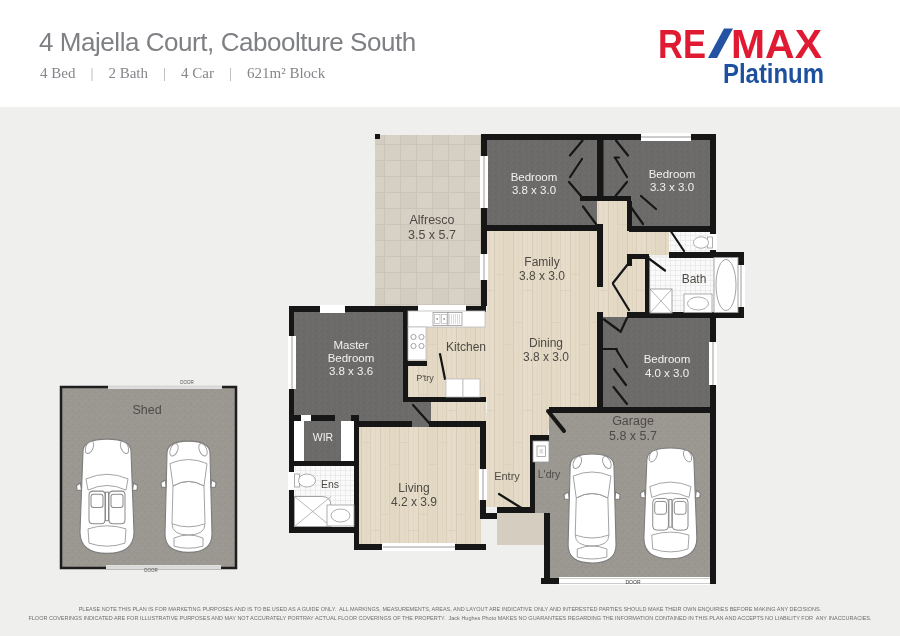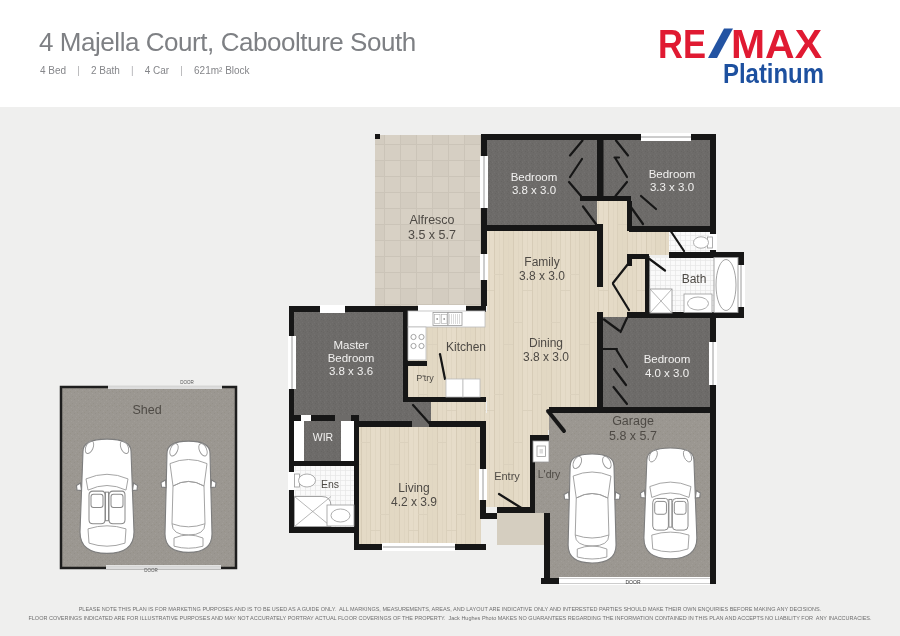--- a/index.html
+++ b/index.html
@@ -6,21 +6,21 @@
   body{width:900px;height:636px;overflow:hidden;font-family:"Liberation Sans",sans-serif;background:#efefee;}
   .abs{position:absolute;}
 </style>
 </head>
 <body>
 
 <div class="abs" style="left:0;top:0;width:900px;height:107px;background:#ffffff;"></div>
 
 <div class="abs" style="left:39px;top:27px;font-size:26px;color:#7e8084;letter-spacing:-0.45px;">4 Majella Court, Caboolture South</div>
 
-<div class="abs" style="left:40px;top:65px;font-size:10px;color:#85868a;">4 Bed&nbsp;&nbsp;&nbsp; <span style="color:#b0b0b3">|</span> &nbsp;&nbsp;&nbsp;2 Bath&nbsp;&nbsp;&nbsp; <span style="color:#b0b0b3">|</span> &nbsp;&nbsp;&nbsp;4 Car&nbsp;&nbsp;&nbsp; <span style="color:#b0b0b3">|</span> &nbsp;&nbsp;&nbsp;621m² Block</div>
+<div class="abs" style="left:40px;top:65px;font-size:15px;color:#85868a;font-family:Liberation Serif, serif;">4 Bed&nbsp;&nbsp;&nbsp; <span style="color:#b0b0b3">|</span> &nbsp;&nbsp;&nbsp;2 Bath&nbsp;&nbsp;&nbsp; <span style="color:#b0b0b3">|</span> &nbsp;&nbsp;&nbsp;4 Car&nbsp;&nbsp;&nbsp; <span style="color:#b0b0b3">|</span> &nbsp;&nbsp;&nbsp;621m² Block</div>
 
 <div class="abs" style="left:655px;top:24px;width:170px;height:62px;">
   <svg width="170" height="62" viewBox="0 0 170 62">
 
     <text x="3" y="34" font-family="Liberation Sans, sans-serif" font-size="40" font-weight="bold" fill="#e01a32" textLength="48" lengthAdjust="spacingAndGlyphs">RE</text>
 
     <path d="M 53 34 L 62 34 L 78 4.5 L 69 4.5 Z" fill="#2353a2"></path>
 
     <text x="76" y="34" font-family="Liberation Sans, sans-serif" font-size="40" font-weight="bold" fill="#e01a32" textLength="91" lengthAdjust="spacingAndGlyphs">MAX</text>
 

